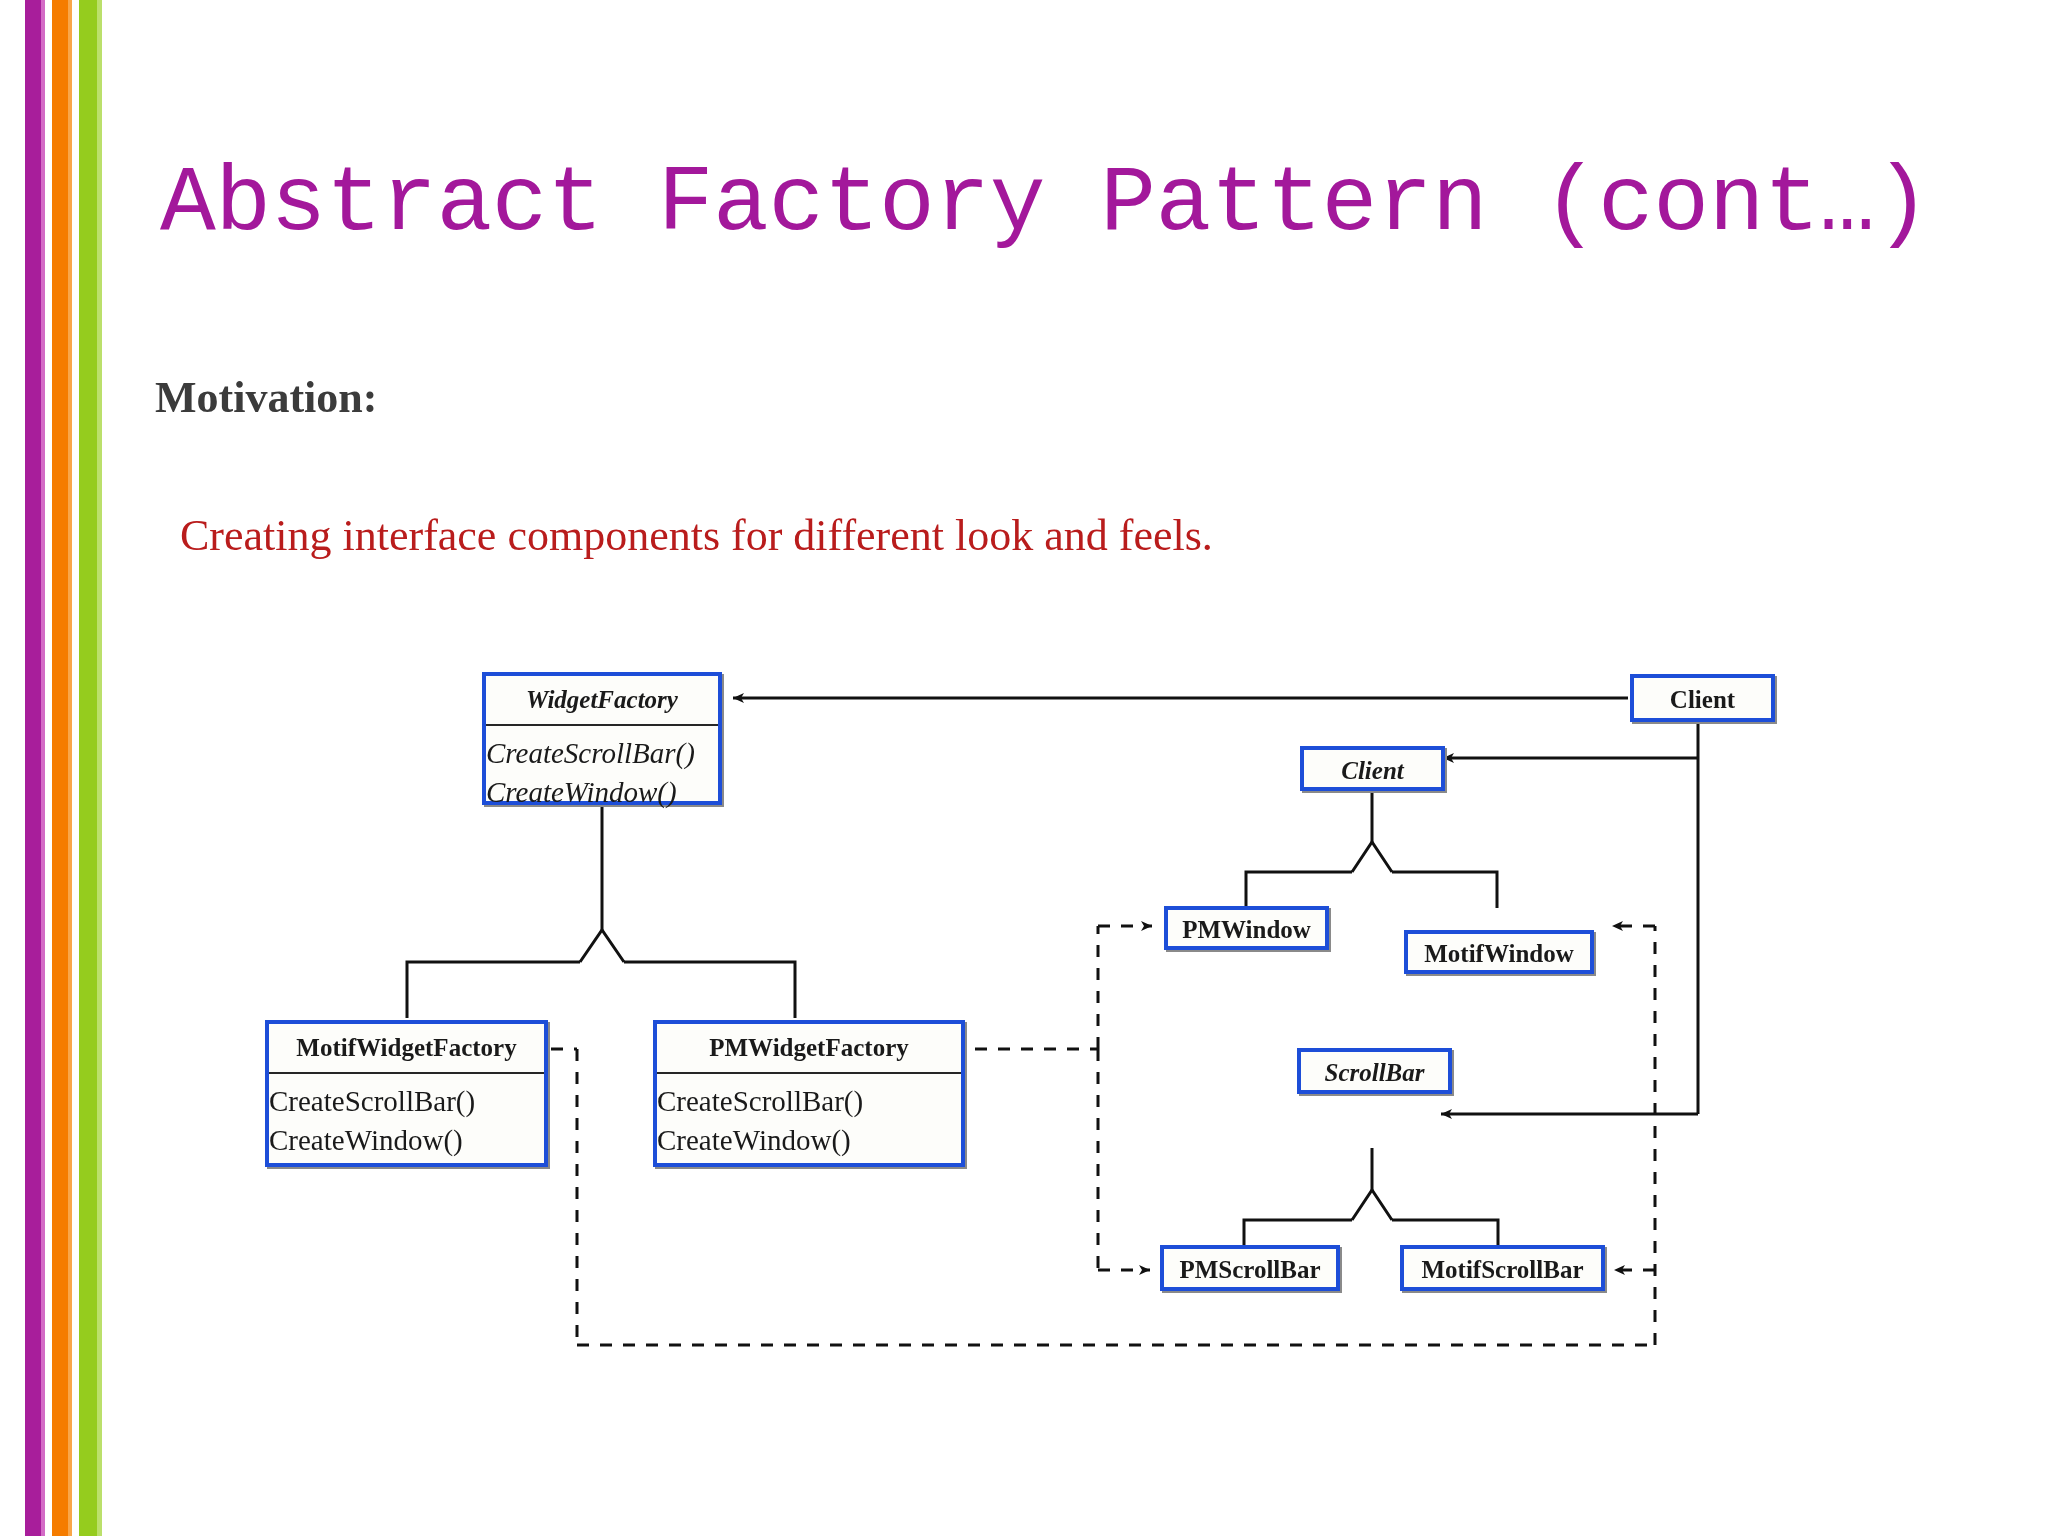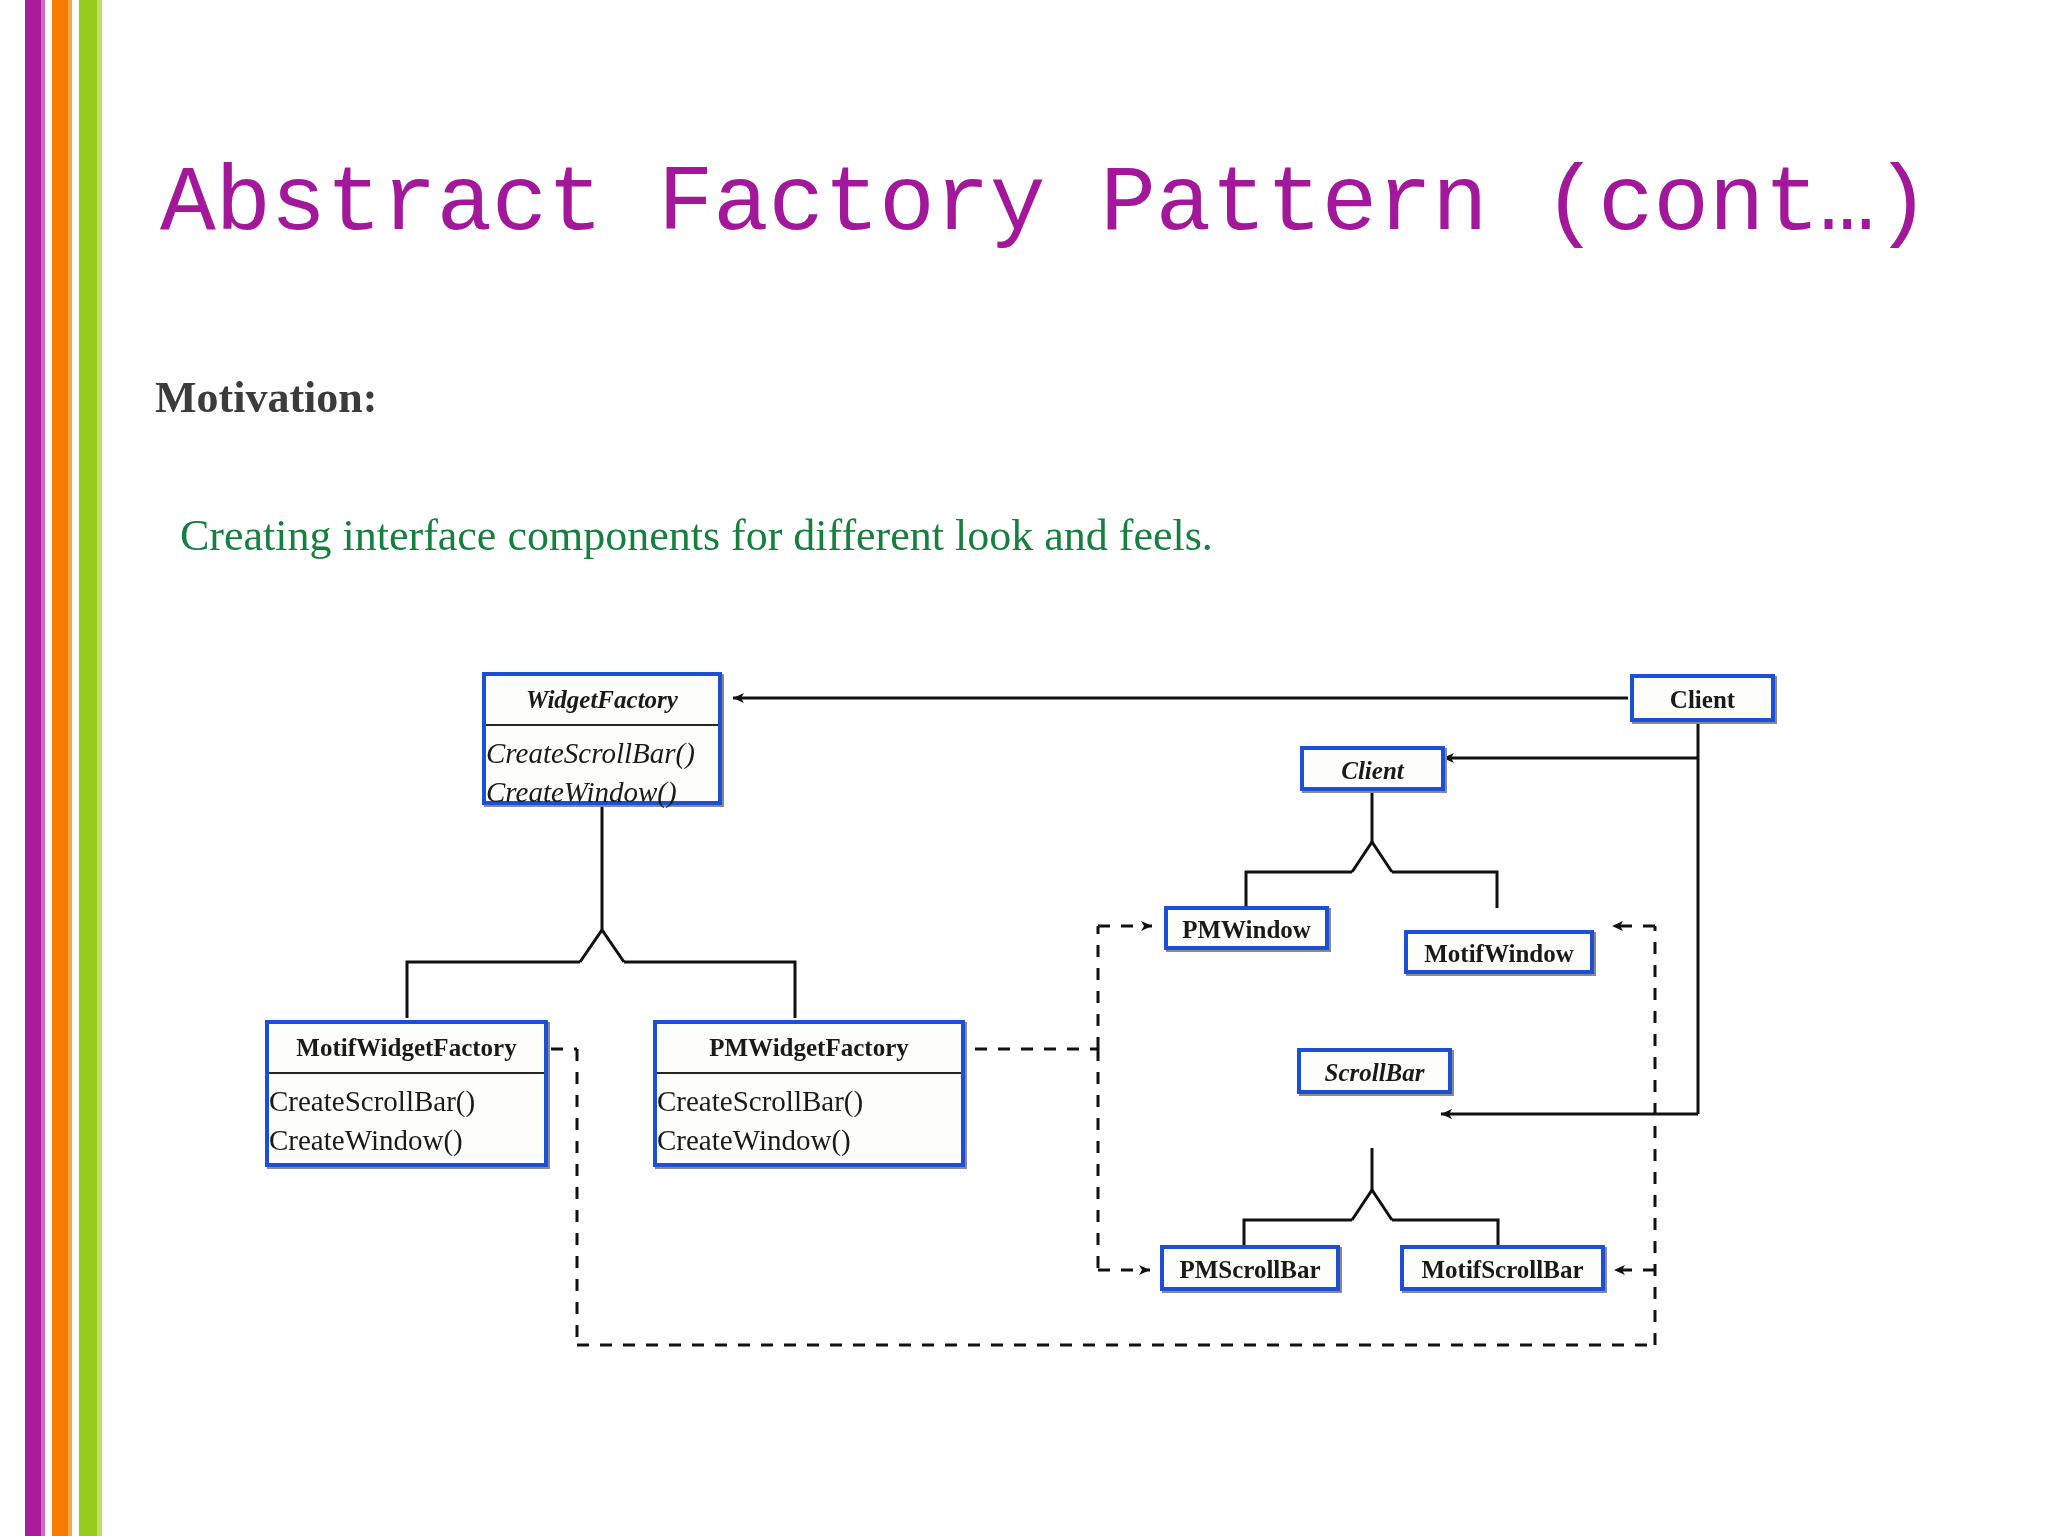--- a/index.html
+++ b/index.html
@@ -52,21 +52,21 @@
     font-weight: bold;
     font-size: 44px;
     color: #3b3b3b;
   }
   #bodytext {
     position: absolute;
     left: 180px;
     top: 510px;
     font-family: "Liberation Serif", "DejaVu Serif", serif;
     font-size: 44px;
-    color: #15803d;
+    color: #b91c1c;
     white-space: nowrap;
   }
 
   
   #uml {
     position: absolute;
     left: 0;
     top: 0;
     width: 2048px;
     height: 1536px;

